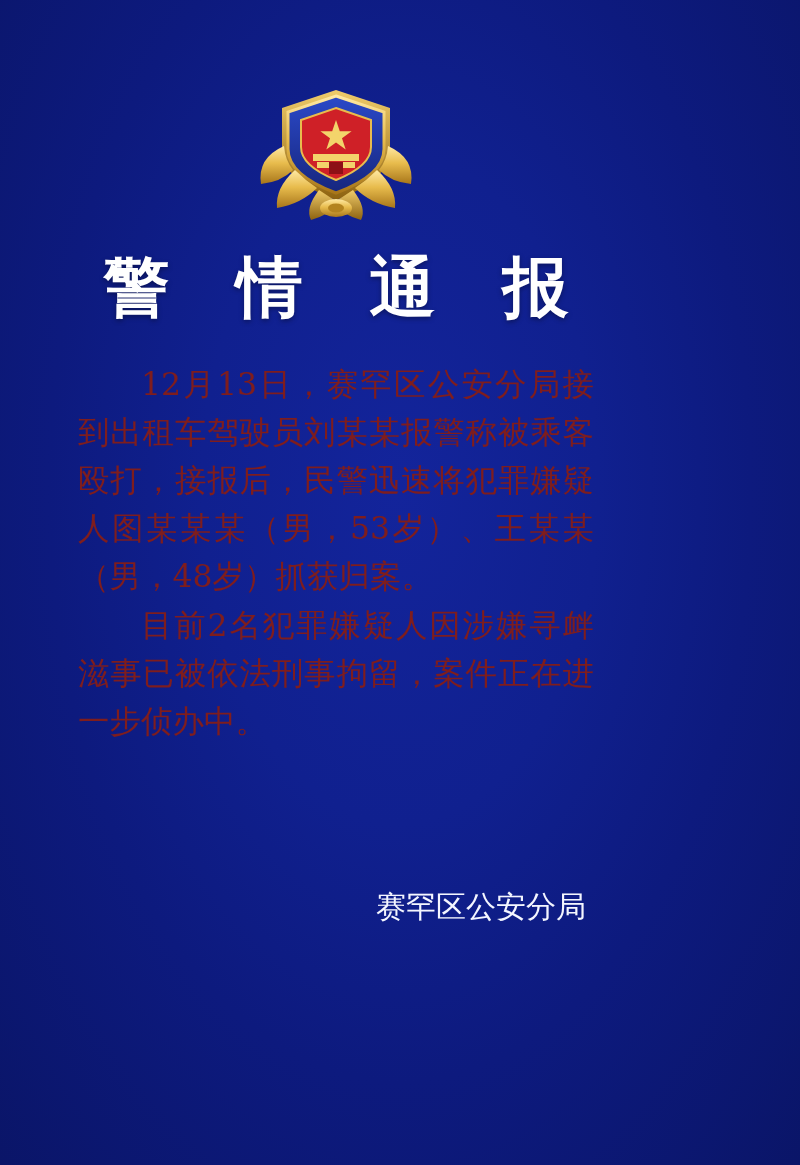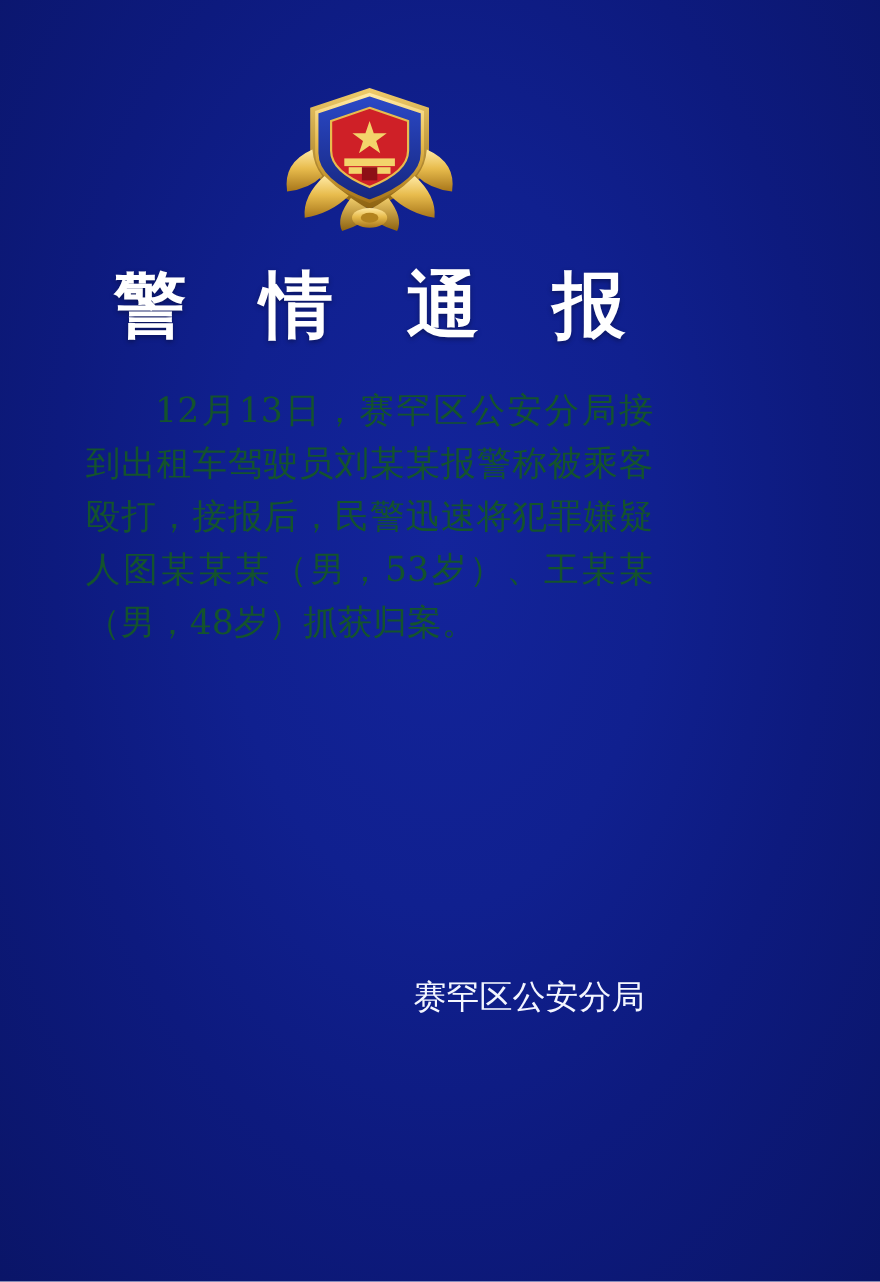--- a/index.html
+++ b/index.html
@@ -14,21 +14,21 @@
     color: #ffffff;
     overflow: hidden;
     position: relative;
   }
 
   .page {
     width: 672px;
     height: 1165px;
     position: relative;
     box-sizing: border-box;
-    padding: 0 78px;
+    padding: 10px 78px;
   }
 
   
   .emblem-wrap {
     padding-top: 74px;
     display: flex;
     justify-content: center;
     align-items: flex-start;
   }
   .emblem {
@@ -51,21 +51,21 @@
     font-family: "DejaVu Serif", "Liberation Serif", serif;
   }
 
   
   .body-copy {
     margin-top: 36px;
     font-size: 31.5px;
     line-height: 1.53;
     text-align: justify;
     text-align-last: left;
-    color: #14532d;
+    color: #7f1d1d;
     font-family: "DejaVu Serif", "Liberation Serif", serif;
   }
   .body-copy p {
     margin: 0;
     text-indent: 2em;
     text-align: justify;
   }
 
   
   .signature {
@@ -126,19 +126,20 @@
         <ellipse cx="85" cy="124" rx="16" ry="9" fill="url(#gold)"></ellipse>
         <ellipse cx="85" cy="124" rx="8" ry="4.5" fill="#b3831f"></ellipse>
       </svg>
     </div>
   </div>
 
   <div class="title">警 情 通 报</div>
 
   <div class="body-copy">
     <p>12月13日，赛罕区公安分局接到出租车驾驶员刘某某报警称被乘客殴打，接报后，民警迅速将犯罪嫌疑人图某某某（男，53岁）、王某某（男，48岁）抓获归案。</p>
+    <p>目前2名犯罪嫌疑人因涉嫌寻衅滋事已被依法刑事拘留，案件正在进一步侦办中。</p>
   </div>
 
   <div class="signature">
     <div>赛罕区公安分局</div>
   </div>
 
 </div>
 
 </body></html>

